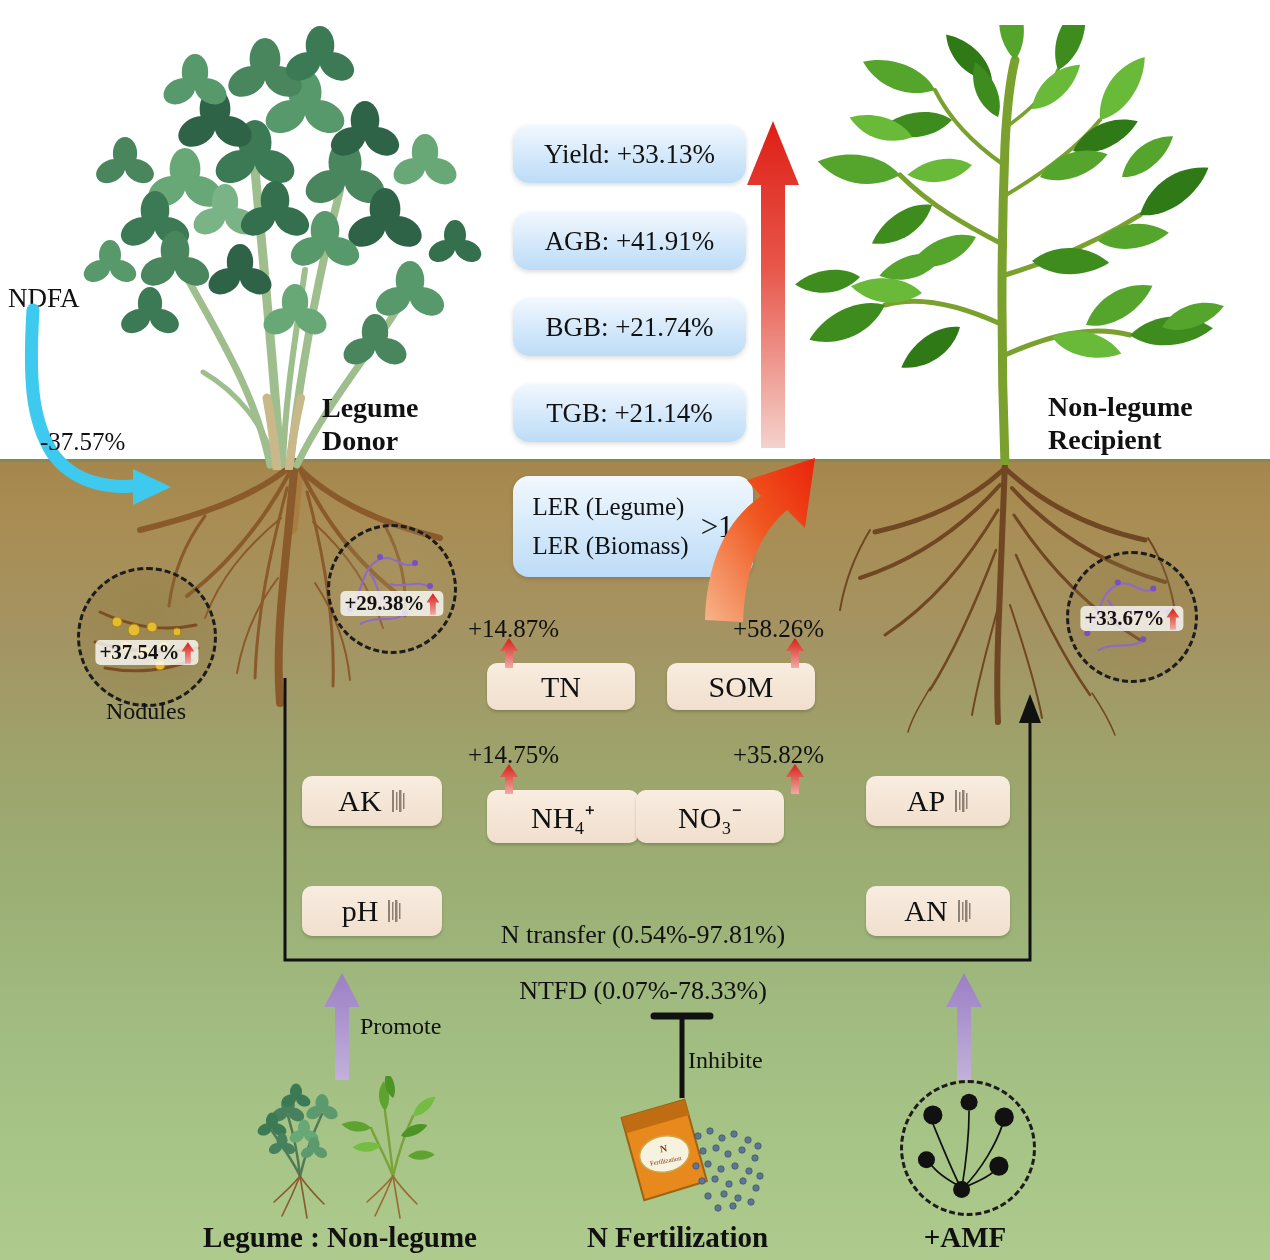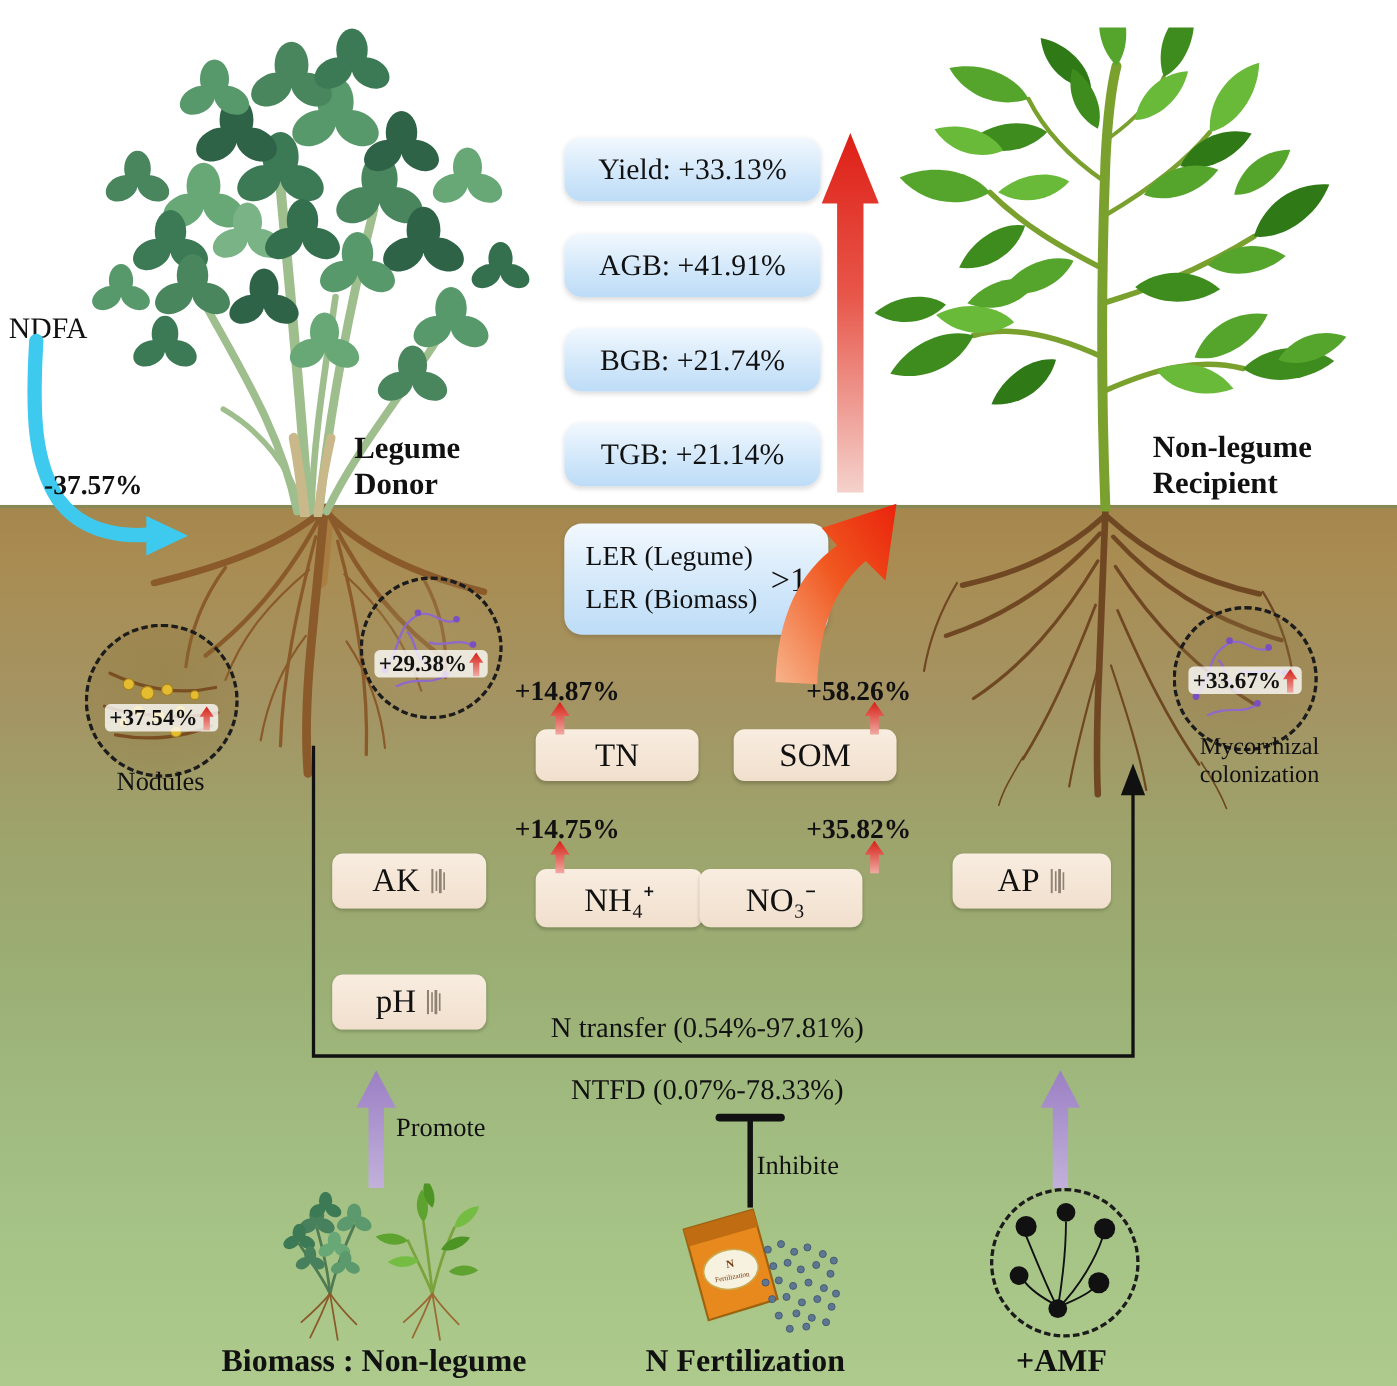--- a/index.html
+++ b/index.html
@@ -8,21 +8,21 @@
   .abs{position:absolute;}
   .soil{position:absolute;left:0;top:459px;width:1270px;height:801px;
         background:linear-gradient(180deg,#a5874e 0%, #a98c52 6%, #a49463 22%, #9da46c 38%, #9bae74 52%, #a0ba7f 68%, #a7c487 84%, #aeca8d 100%);
         border-top:3px solid rgba(104,82,42,0.55);}
   .blue-box{background:linear-gradient(180deg,#f2f8fe 0%, #d3e8fa 55%, #bddcf7 100%);
         border-radius:16px; box-shadow:0 2px 5px rgba(0,0,0,0.14);
         display:flex;align-items:center;justify-content:center;font-size:27px;}
   .tan-box{background:linear-gradient(180deg,#f8ede0 0%, #f1dfcd 100%);
         border-radius:10px; box-shadow:0 2px 3px rgba(0,0,0,0.18);
         display:flex;align-items:center;justify-content:center;gap:10px;font-size:30px;}
-  .pct{font-size:25px;font-weight:bold;}
+  .pct{font-size:25px;}
   .big-title{font-weight:bold;font-size:28px;line-height:1.18;}
   .bottom-title{font-weight:bold;font-size:29px;text-align:center;}
   .dashed-circle{position:absolute;border:3px dashed #1c1c1c;border-radius:50%;overflow:hidden;}
   .badge{position:absolute;left:50%;transform:translateX(-50%);
          background:rgba(255,255,255,0.78);font-weight:bold;font-size:21px;
          padding:0 4px;border-radius:5px;display:flex;align-items:center;gap:2px;white-space:nowrap;}
   .caption{font-size:24px;text-align:center;}
   .small-caption{font-size:22px;text-align:center;line-height:1.2;}
 </style>
 </head>
@@ -292,24 +292,20 @@
           <circle cx="18" cy="78" r="3"></circle>
       </g>
     </svg>
     <div class="badge" style="top:52px">
       <span>+33.67%</span>
       <svg width="13" height="24" viewBox="0 0 18 30">
         <polygon points="9,0 18,13 13,13 13,30 5,30 5,13 0,13" fill="url(#gradSmallRed)"></polygon>
       </svg>
     </div>
   </div>
-  <div class="abs small-caption" style="left:1070px;top:665px;width:150px">
-    <div>Mycorrhizal</div>
-    <div>colonization</div>
-  </div>
 
   <svg class="abs" style="left:273px;top:668px" width="790" height="300" viewBox="0 0 790 300">
     <path d="M12,10 L12,292 L757,292 L757,48" fill="none" stroke="#111" stroke-width="3"></path>
     <polygon points="746,55 757,26 768,55" fill="#111"></polygon>
   </svg>
 
   <div class="abs pct" style="left:468px;top:615px">+14.87%</div>
   <svg class="abs" style="left:500px;top:638px;z-index:3" width="18" height="30" viewBox="0 0 18 30">
     <polygon points="9,0 18,13 13,13 13,30 5,30 5,13 0,13" fill="url(#gradSmallRed)"></polygon>
   </svg>
@@ -350,20 +346,31 @@
       <g fill="#8f8274">
           <rect x="0" y="1" width="2" height="22"></rect>
           <rect x="4" y="3" width="1.5" height="18"></rect>
           <rect x="7" y="1" width="2.5" height="22"></rect>
           <rect x="11" y="4" width="1.5" height="16"></rect>
         </g>
     </svg>
   </div>
   <div class="abs tan-box" style="left:302px;top:886px;width:140px;height:50px">
     <span>pH</span>
+    <svg width="14" height="24" viewBox="0 0 14 24">
+      <g fill="#8f8274">
+          <rect x="0" y="1" width="2" height="22"></rect>
+          <rect x="4" y="3" width="1.5" height="18"></rect>
+          <rect x="7" y="1" width="2.5" height="22"></rect>
+          <rect x="11" y="4" width="1.5" height="16"></rect>
+        </g>
+    </svg>
+  </div>
+  <div class="abs tan-box" style="left:866px;top:886px;width:144px;height:50px">
+    <span>AN</span>
     <svg width="14" height="24" viewBox="0 0 14 24">
       <g fill="#8f8274">
           <rect x="0" y="1" width="2" height="22"></rect>
           <rect x="4" y="3" width="1.5" height="18"></rect>
           <rect x="7" y="1" width="2.5" height="22"></rect>
           <rect x="11" y="4" width="1.5" height="16"></rect>
         </g>
     </svg>
   </div>
 
@@ -477,17 +484,17 @@
         <circle cx="28" cy="30" r="9"></circle>
           <circle cx="62" cy="18" r="8"></circle>
           <circle cx="95" cy="32" r="9"></circle>
         <circle cx="22" cy="72" r="8"></circle>
           <circle cx="90" cy="78" r="9"></circle>
           <circle cx="55" cy="100" r="8"></circle>
       </g>
     </svg>
   </div>
 
-  <div class="abs bottom-title" style="left:185px;top:1221px;width:310px">Biomass : Non-legume</div>
+  <div class="abs bottom-title" style="left:185px;top:1221px;width:310px">Legume : Non-legume</div>
   <div class="abs bottom-title" style="left:575px;top:1221px;width:205px">N Fertilization</div>
   <div class="abs bottom-title" style="left:900px;top:1221px;width:130px">+AMF</div>
 
 </div>
 
 </body></html>

